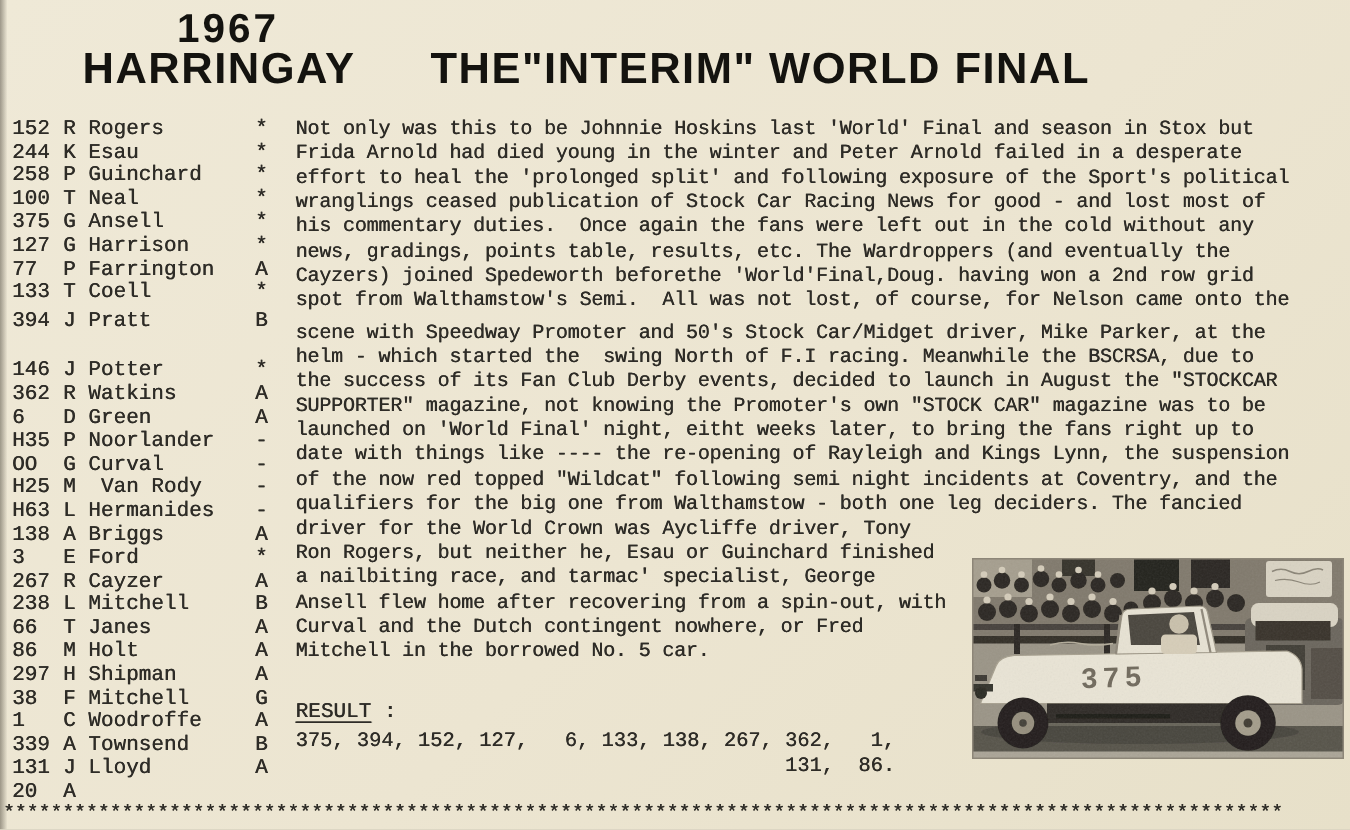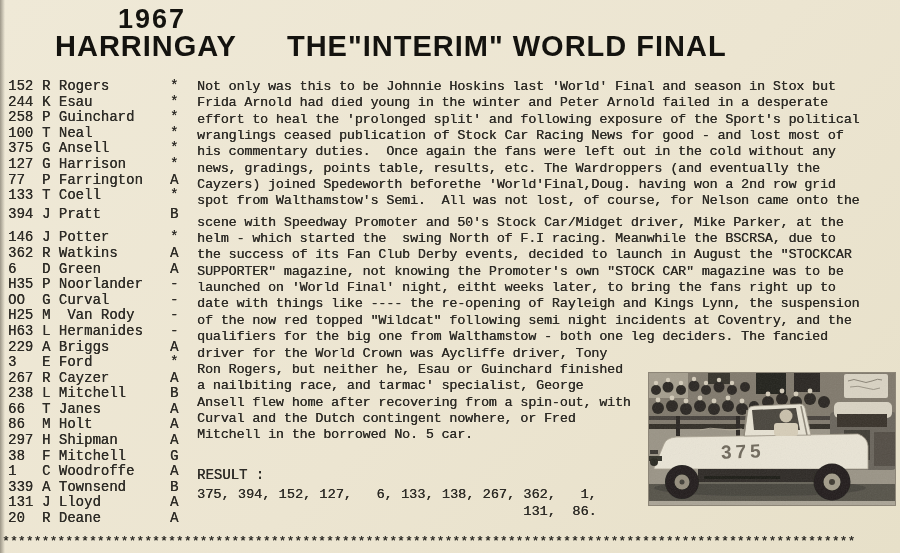--- a/index.html
+++ b/index.html
@@ -28,30 +28,30 @@
     font-size:14.5px;letter-spacing:.5px;margin-bottom:7px;
     text-decoration:underline;text-underline-offset:3px;
     text-shadow:.3px 0 0 currentColor;
   }
   .lineup-row{display:flex;font-size:14px;line-height:15.6px;white-space:pre;
     text-shadow:.25px 0 0 currentColor;}
   .lineup-row .num{width:34px;flex:none;}
   .lineup-row .nm{flex:1;}
   .lineup-row .gr{width:14px;flex:none;}
   .lineup-list .lineup-row:nth-child(9){margin-top:3px;}
-  .lineup-list .lineup-row:nth-child(10){margin-top:8px;}
+  .lineup-list .lineup-row:nth-child(10){margin-top:18px;}
 
   .article{position:absolute;left:197px;top:79px;width:692px;}
   .article .ln{font-size:13.4px;line-height:16.35px;white-space:pre;
     letter-spacing:-.15px;text-shadow:.25px 0 0 currentColor;}
   .article .ln:nth-child(9){margin-top:5px;}
 
   .result{position:absolute;left:197px;top:467px;}
   .result-header{font-size:14px;margin-bottom:4px;text-shadow:.3px 0 0 currentColor;}
-  .result-header .u{text-underline-offset:3px;}
+  .result-header .u{text-decoration:underline;text-underline-offset:3px;}
   .result pre{margin:0;font-family:inherit;font-size:13.6px;line-height:16.5px;
     text-shadow:.25px 0 0 currentColor;text-align:right;}
 
   .separator-row{
     position:absolute;left:2px;top:534px;font-size:13px;white-space:pre;
     letter-spacing:.1px;text-shadow:.25px 0 0 currentColor;
   }
 
   .photo{position:absolute;left:648px;top:372px;width:248px;height:134px;margin:0;}
   .photo svg{display:block;}
@@ -77,32 +77,32 @@
         <div class="lineup-row"><span class="num">77</span><span class="nm">P Farrington</span><span class="gr">A</span></div>
         <div class="lineup-row"><span class="num">133</span><span class="nm">T Coell</span><span class="gr">*</span></div>
         <div class="lineup-row"><span class="num">394</span><span class="nm">J Pratt</span><span class="gr">B</span></div>
         <div class="lineup-row"><span class="num">146</span><span class="nm">J Potter</span><span class="gr">*</span></div>
         <div class="lineup-row"><span class="num">362</span><span class="nm">R Watkins</span><span class="gr">A</span></div>
         <div class="lineup-row"><span class="num">6</span><span class="nm">D Green</span><span class="gr">A</span></div>
         <div class="lineup-row"><span class="num">H35</span><span class="nm">P Noorlander</span><span class="gr">-</span></div>
         <div class="lineup-row"><span class="num">OO</span><span class="nm">G Curval</span><span class="gr">-</span></div>
         <div class="lineup-row"><span class="num">H25</span><span class="nm">M  Van Rody</span><span class="gr">-</span></div>
         <div class="lineup-row"><span class="num">H63</span><span class="nm">L Hermanides</span><span class="gr">-</span></div>
-        <div class="lineup-row"><span class="num">229</span><span class="nm">A Briggs</span><span class="gr">A</span></div>
+        <div class="lineup-row"><span class="num">138</span><span class="nm">A Briggs</span><span class="gr">A</span></div>
         <div class="lineup-row"><span class="num">3</span><span class="nm">E Ford</span><span class="gr">*</span></div>
         <div class="lineup-row"><span class="num">267</span><span class="nm">R Cayzer</span><span class="gr">A</span></div>
         <div class="lineup-row"><span class="num">238</span><span class="nm">L Mitchell</span><span class="gr">B</span></div>
         <div class="lineup-row"><span class="num">66</span><span class="nm">T Janes</span><span class="gr">A</span></div>
         <div class="lineup-row"><span class="num">86</span><span class="nm">M Holt</span><span class="gr">A</span></div>
         <div class="lineup-row"><span class="num">297</span><span class="nm">H Shipman</span><span class="gr">A</span></div>
         <div class="lineup-row"><span class="num">38</span><span class="nm">F Mitchell</span><span class="gr">G</span></div>
         <div class="lineup-row"><span class="num">1</span><span class="nm">C Woodroffe</span><span class="gr">A</span></div>
         <div class="lineup-row"><span class="num">339</span><span class="nm">A Townsend</span><span class="gr">B</span></div>
         <div class="lineup-row"><span class="num">131</span><span class="nm">J Lloyd</span><span class="gr">A</span></div>
-        <div class="lineup-row"><span class="num">20</span><span class="nm">R Deane</span><span class="gr">A</span></div>
+        <div class="lineup-row"><span class="num">20</span><span class="gr">A</span></div>
       </div>
   </section>
 
   <section class="article">
       <div class="ln">Not only was this to be Johnnie Hoskins last 'World' Final and season in Stox but</div>
       <div class="ln">Frida Arnold had died young in the winter and Peter Arnold failed in a desperate</div>
       <div class="ln">effort to heal the 'prolonged split' and following exposure of the Sport's political</div>
       <div class="ln">wranglings ceased publication of Stock Car Racing News for good - and lost most of</div>
       <div class="ln">his commentary duties.  Once again the fans were left out in the cold without any</div>
       <div class="ln">news, gradings, points table, results, etc. The Wardroppers (and eventually the</div>

